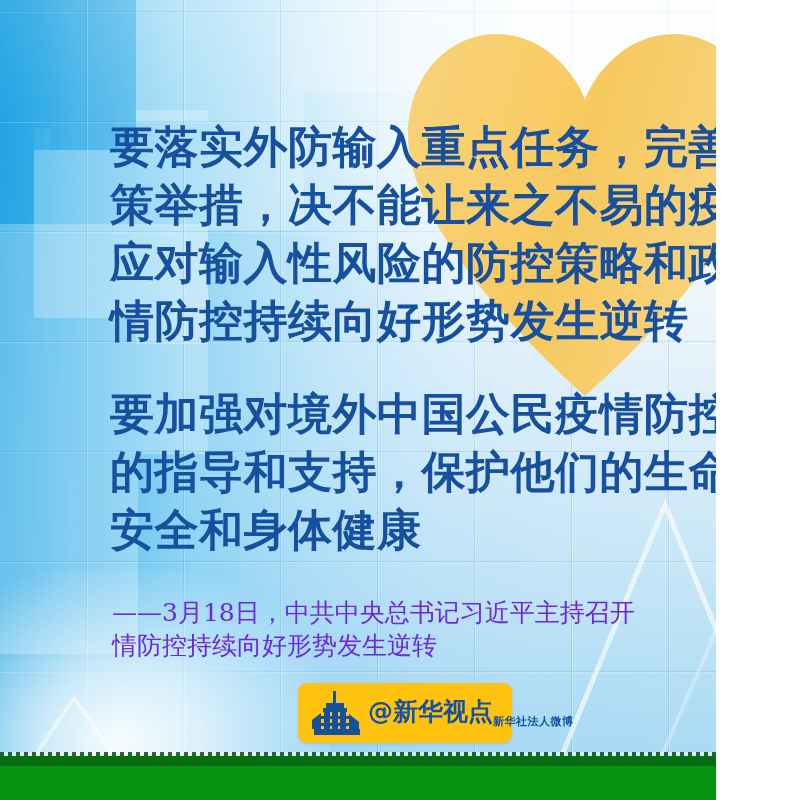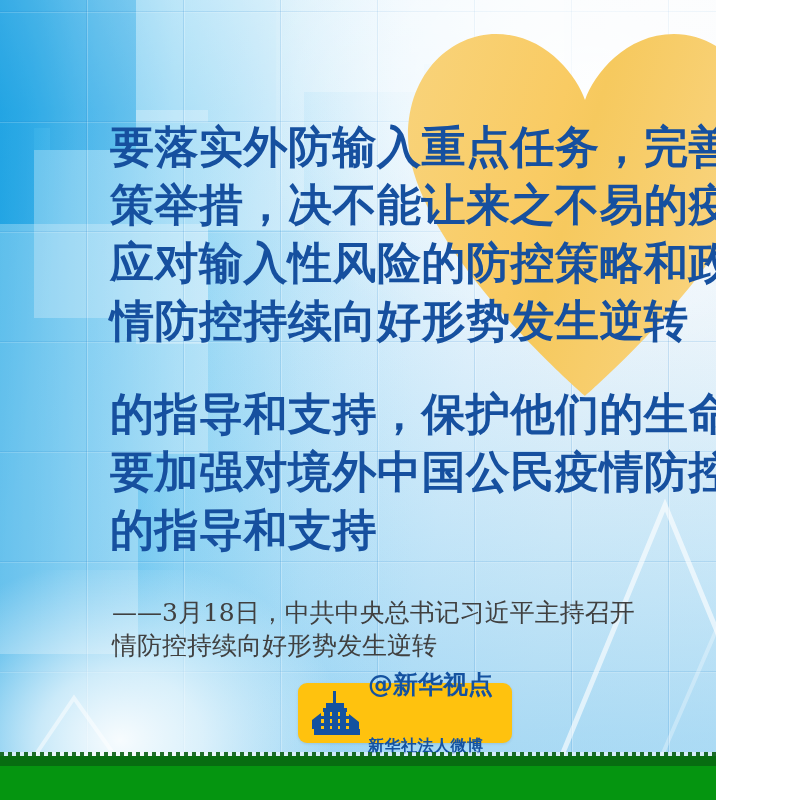--- a/index.html
+++ b/index.html
@@ -161,21 +161,21 @@
   .attribution {
     position: absolute;
     left: 112px;
     top: 596px;
     width: 640px;
   }
   .attr-line {
     font-family: "DejaVu Serif", "Liberation Serif", serif;
     font-size: 25px;
     line-height: 33px;
-    color: #404040;
+    color: #6d28d9;
     white-space: nowrap;
   }
 
   
   .badge {
     position: absolute;
     left: 298px;
     top: 683px;
     width: 214px;
     height: 60px;
@@ -188,37 +188,36 @@
   .badge-mark {
     width: 54px;
     height: 46px;
     margin-left: 10px;
     flex: 0 0 auto;
   }
   .badge-mark svg { display: block; width: 100%; height: 100%; }
   .badge-text {
     margin-left: 6px;
     display: flex;
-    flex-direction: column;
+    flex-direction: row;
     justify-content: center;
     line-height: 1;
-    gap: 24px;
   }
   .badge-title {
     font-family: "DejaVu Sans", "Liberation Sans", sans-serif;
     font-weight: bold;
     font-size: 25px;
     color: #1452a0;
     letter-spacing: 0px;
     white-space: nowrap;
   }
   .badge-sub {
     font-family: "DejaVu Sans", "Liberation Sans", sans-serif;
     font-weight: bold;
-    font-size: 16px;
+    font-size: 11px;
     color: #1452a0;
     margin-top: 17px;
     letter-spacing: 0.5px;
     white-space: nowrap;
   }
 
   
   .strip-dash {
     position: absolute;
     left: 0;
@@ -311,23 +310,23 @@
   <div class="content">
 
     <div class="quote-block" id="quote-para-1">
       <div class="quote-line">要落实外防输入重点任务，完善</div>
       <div class="quote-line">策举措，决不能让来之不易的疫</div>
       <div class="quote-line">应对输入性风险的防控策略和政</div>
       <div class="quote-line">情防控持续向好形势发生逆转</div>
     </div>
 
     <div class="quote-block" id="quote-para-2">
+      <div class="quote-line">要加强对境外中国公民疫情防控</div>
       <div class="quote-line">的指导和支持，保护他们的生命</div>
-      <div class="quote-line">要加强对境外中国公民疫情防控</div>
-      <div class="quote-line">的指导和支持</div>
+      <div class="quote-line">安全和身体健康</div>
     </div>
 
     <div class="attribution">
       <div class="attr-line">——3月18日，中共中央总书记习近平主持召开</div>
       <div class="attr-line">情防控持续向好形势发生逆转</div>
     </div>
 
     <div class="badge">
       <div class="badge-mark">
         <svg viewBox="0 0 54 46">

